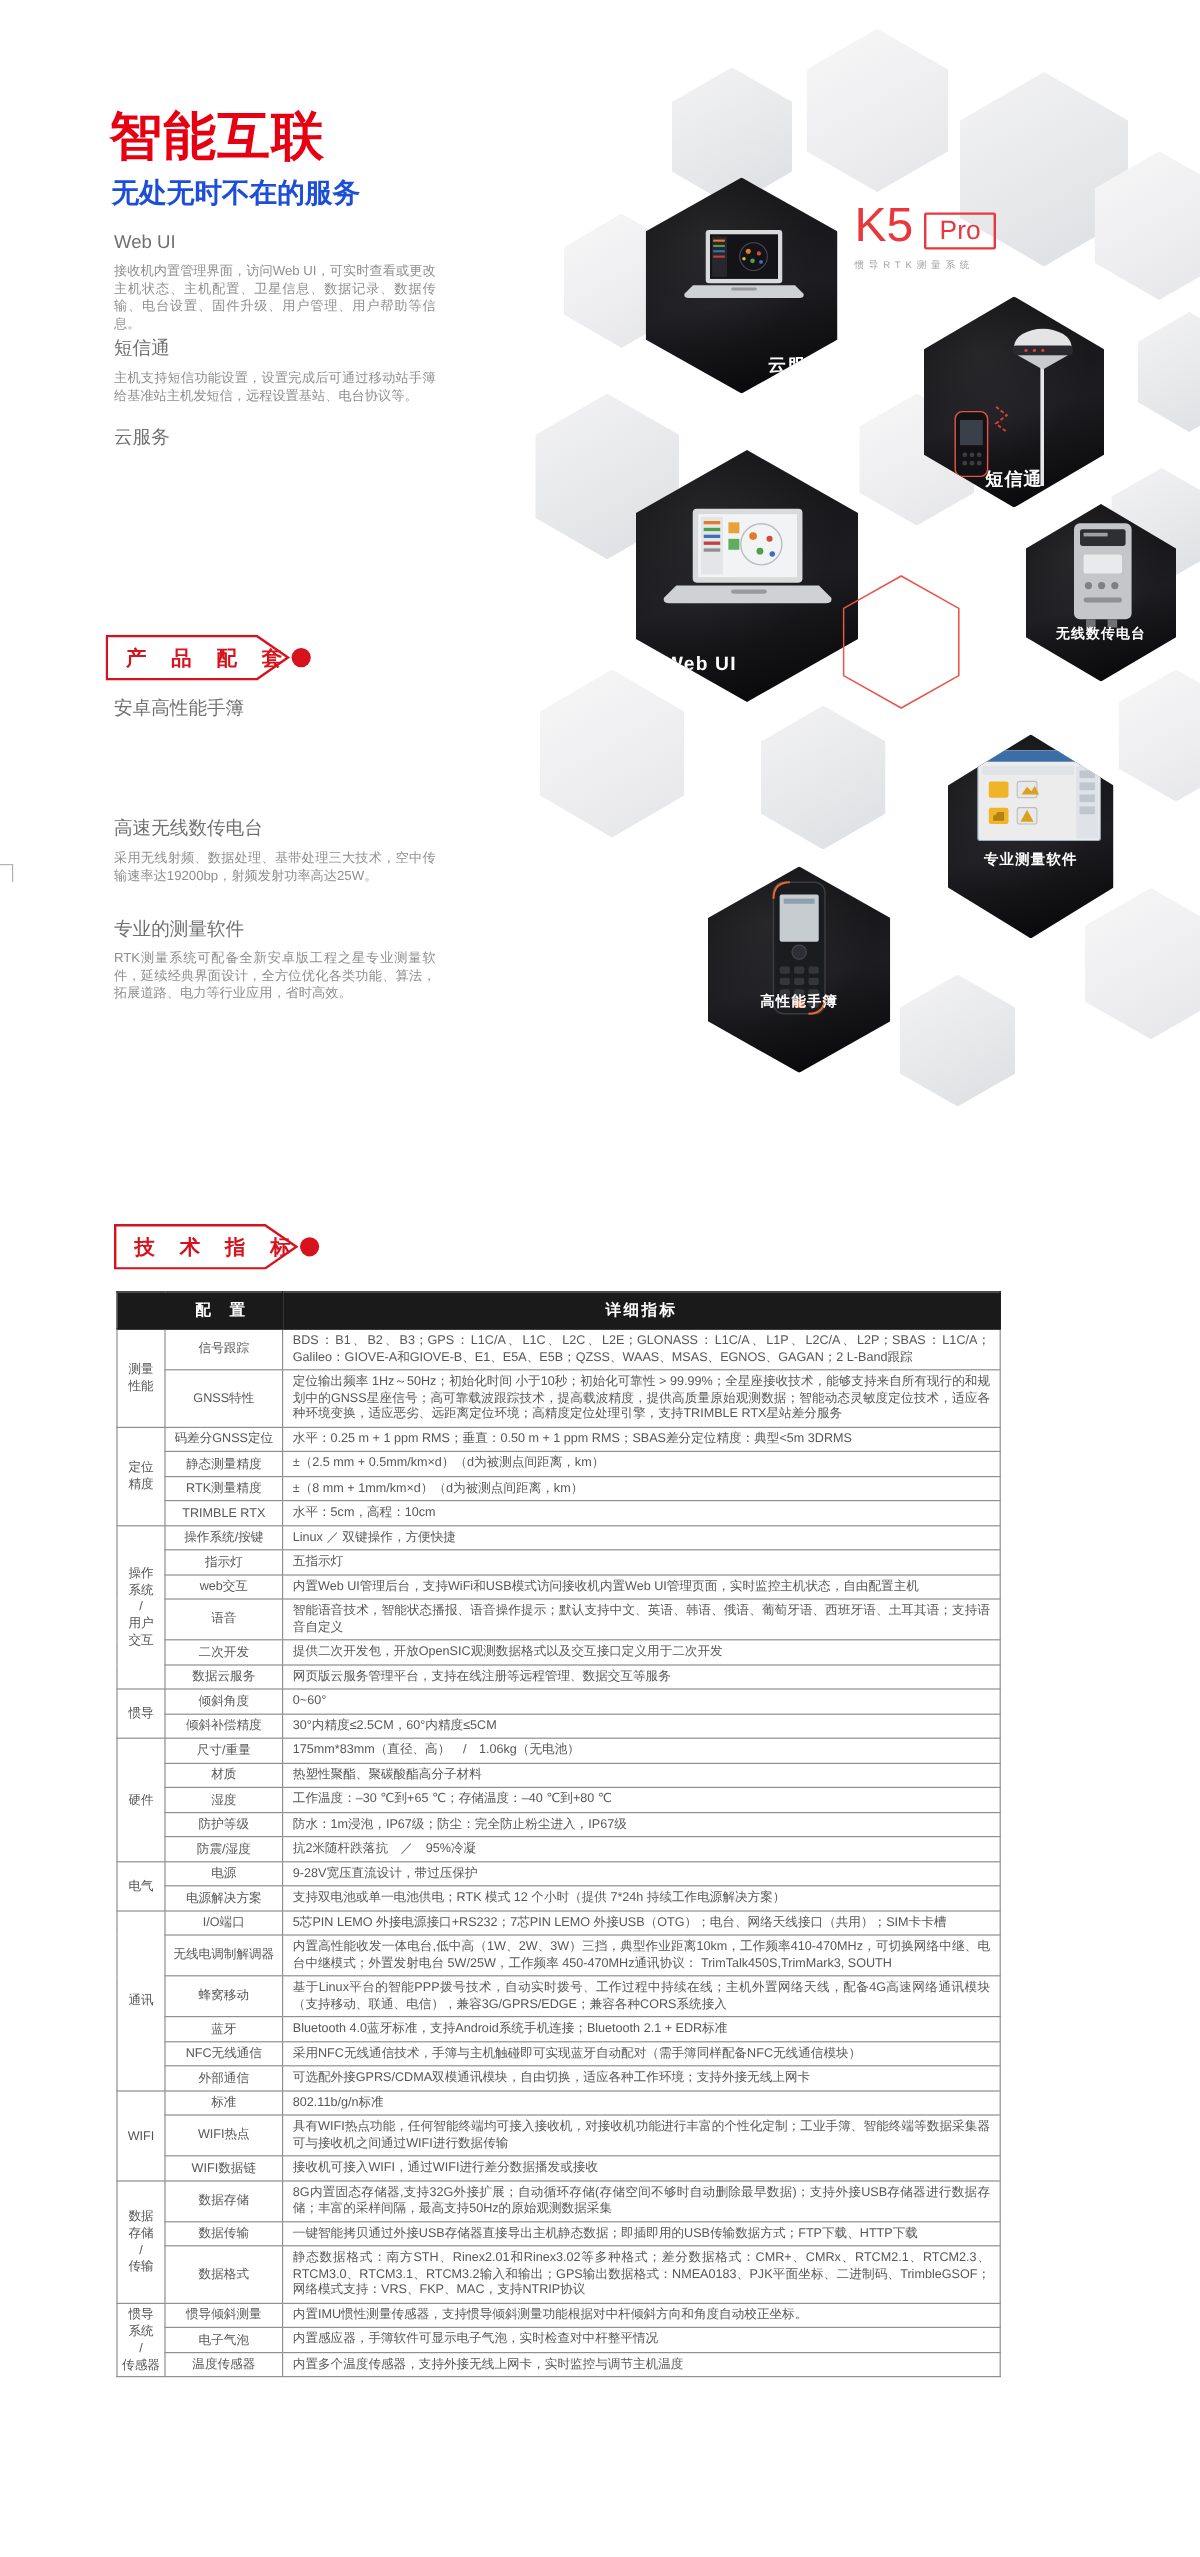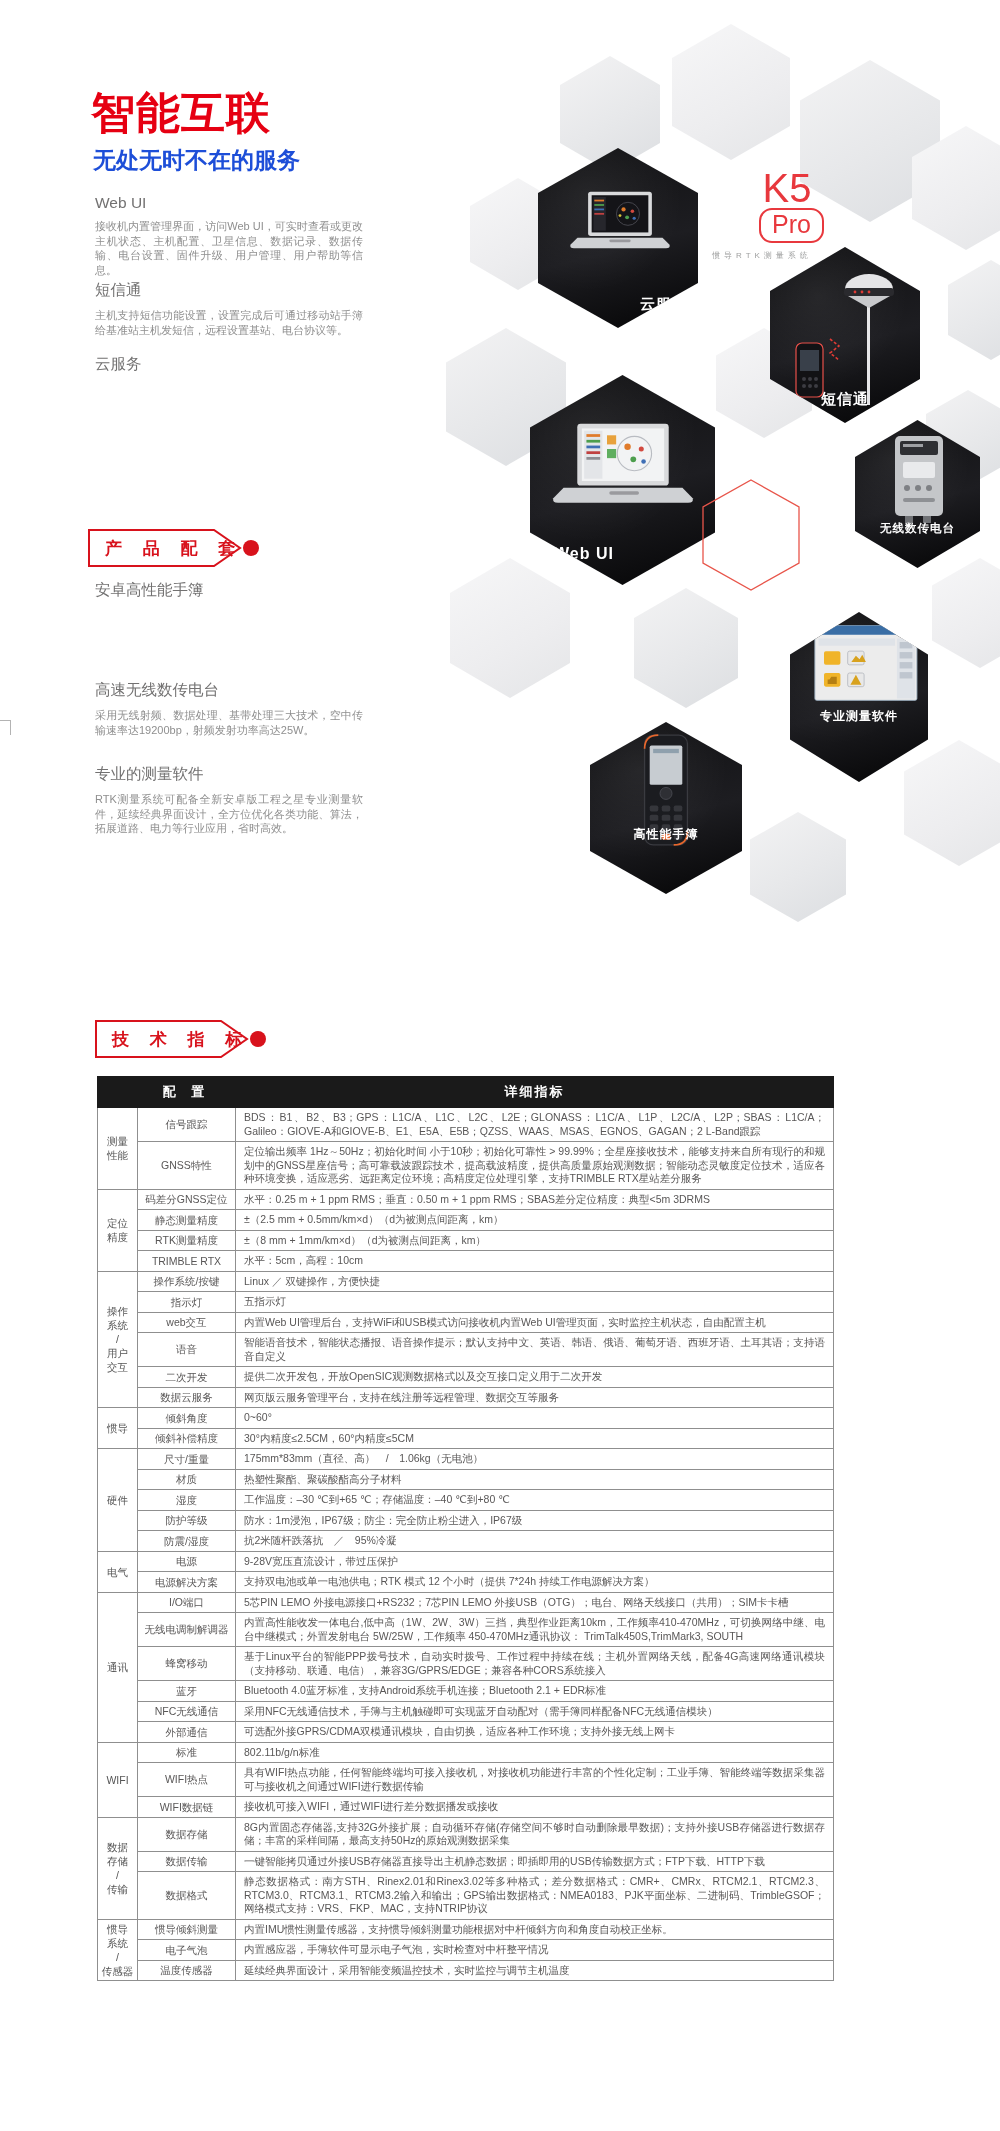--- a/index.html
+++ b/index.html
@@ -25,23 +25,23 @@
   .tag .tag-text{position:absolute;left:17px;top:8px;font-size:17px;font-weight:bold;color:var(--tag-red);letter-spacing:8px;white-space:nowrap;}
   
   .hex{position:absolute;clip-path:polygon(50% 0,100% 25%,100% 75%,50% 100%,0 75%,0 25%);}
   .hex-light{background:linear-gradient(150deg,#f3f3f4 0%,#e7e8ea 55%,#dcdee1 100%);}
   .hex-lighter{background:linear-gradient(150deg,#f7f7f8 0%,#ededef 60%,#e4e5e7 100%);}
   .hex-dark{background:radial-gradient(circle at 32% 28%,rgba(255,255,255,.07),transparent 55%),linear-gradient(165deg,#101012 0%,#1d1d21 55%,#050506 100%);z-index:3;}
   .hex-dark .hx-label{position:absolute;color:#fff;font-weight:bold;letter-spacing:1px;white-space:nowrap;}
   .hex-dark svg{position:absolute;}
   .hex-red{position:absolute;z-index:4;}
   .k5logo{position:absolute;left:712px;top:168px;z-index:5;width:150px;}
-  .k5row{display:flex;align-items:center;flex-direction:column;}
+  .k5row{display:flex;align-items:flex-end;}
   .k5txt{font-size:40px;color:var(--k5-red);font-weight:400;line-height:1;}
-  .k5pro{margin-left:9px;font-size:25px;color:var(--k5-red);border:2px solid var(--k5-red);border-radius:13px;padding:1px 11px 2px;line-height:1.1;}
+  .k5pro{margin-left:9px;font-size:22px;color:var(--k5-red);border:2px solid var(--k5-red);border-radius:2px;padding:1px 11px 2px;line-height:1.1;}
   .k5cap{margin-top:7px;font-size:8px;letter-spacing:4px;color:#9fa0a0;white-space:nowrap;}
   
   .cropmark{position:absolute;left:0;top:720px;width:11px;height:15px;border-top:1px solid #b3b3b3;border-right:1px solid #b3b3b3;}
   
   .spec-wrap{position:absolute;left:97px;top:1076px;width:737px;}
   table.spec{width:100%;border-collapse:collapse;font-size:10.5px;color:#595757;border:1px solid #777;}
   table.spec th{background:var(--tbl-head);color:#fff;font-weight:bold;height:31px;border:1px solid var(--tbl-head);}
   th.h-conf{width:138px;font-size:13px;letter-spacing:6px;padding-left:40px;}
   th.h-detail{font-size:13px;letter-spacing:2px;}
   table.spec td{border:1px solid var(--tbl-border);vertical-align:middle;}
@@ -422,17 +422,17 @@
 传感器</td>
           <td class="scell">惯导倾斜测量</td>
           <td class="dcell">内置IMU惯性测量传感器，支持惯导倾斜测量功能根据对中杆倾斜方向和角度自动校正坐标。</td>
         </tr>
         <tr>
           <td class="scell">电子气泡</td>
           <td class="dcell">内置感应器，手簿软件可显示电子气泡，实时检查对中杆整平情况</td>
         </tr>
         <tr>
           <td class="scell">温度传感器</td>
-          <td class="dcell">延续经典界面设计，采用智能变频温控技术，实时监控与调节主机温度</td>
+          <td class="dcell">内置多个温度传感器，支持外接无线上网卡，实时监控与调节主机温度</td>
         </tr>
       </tbody>
   </table>
 </div>
 
 </body></html>

